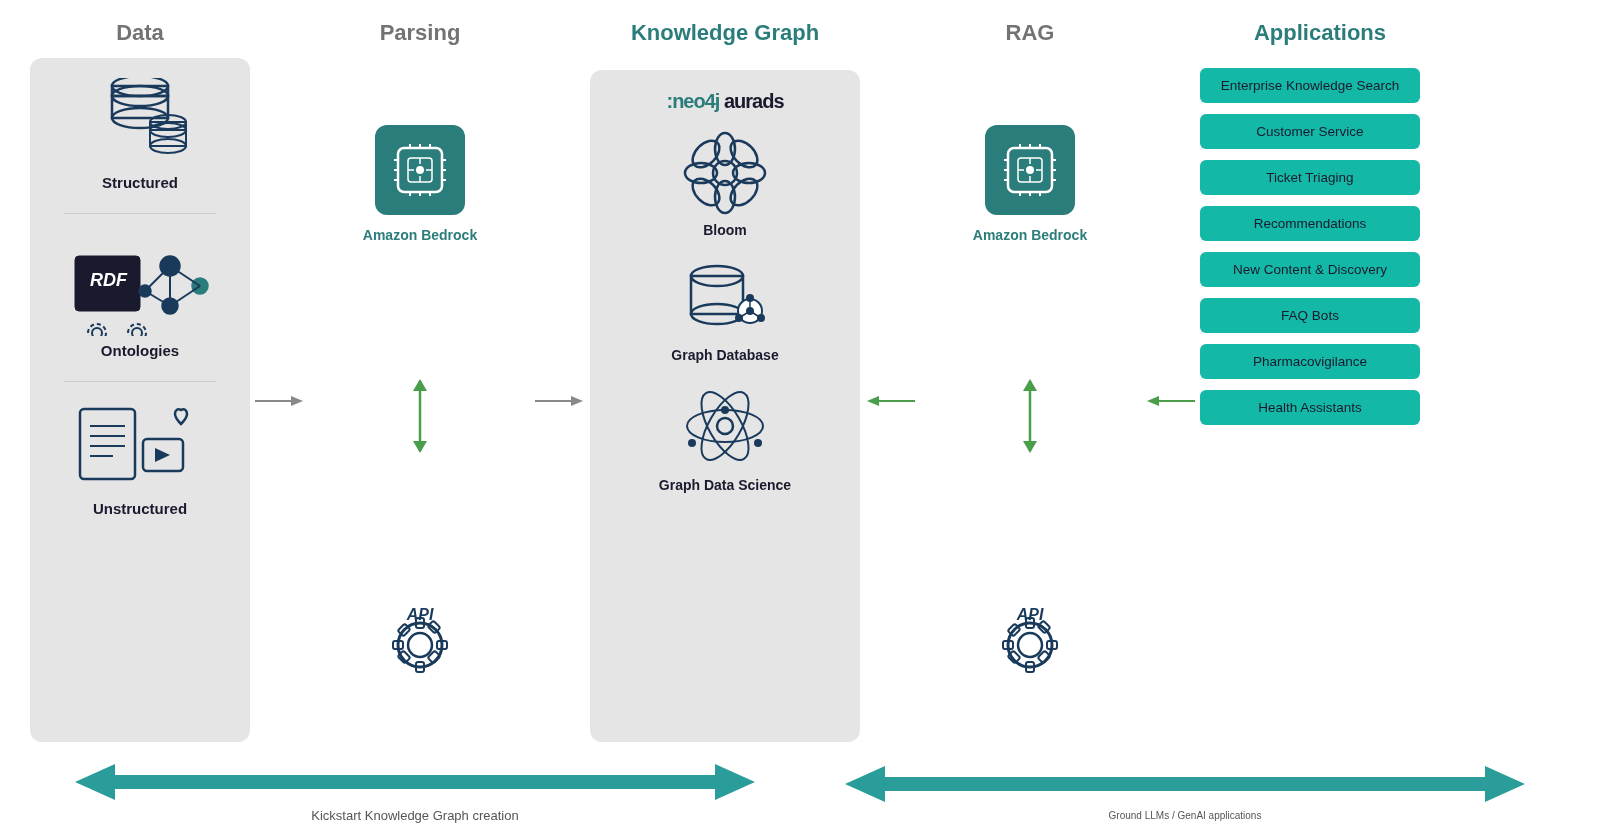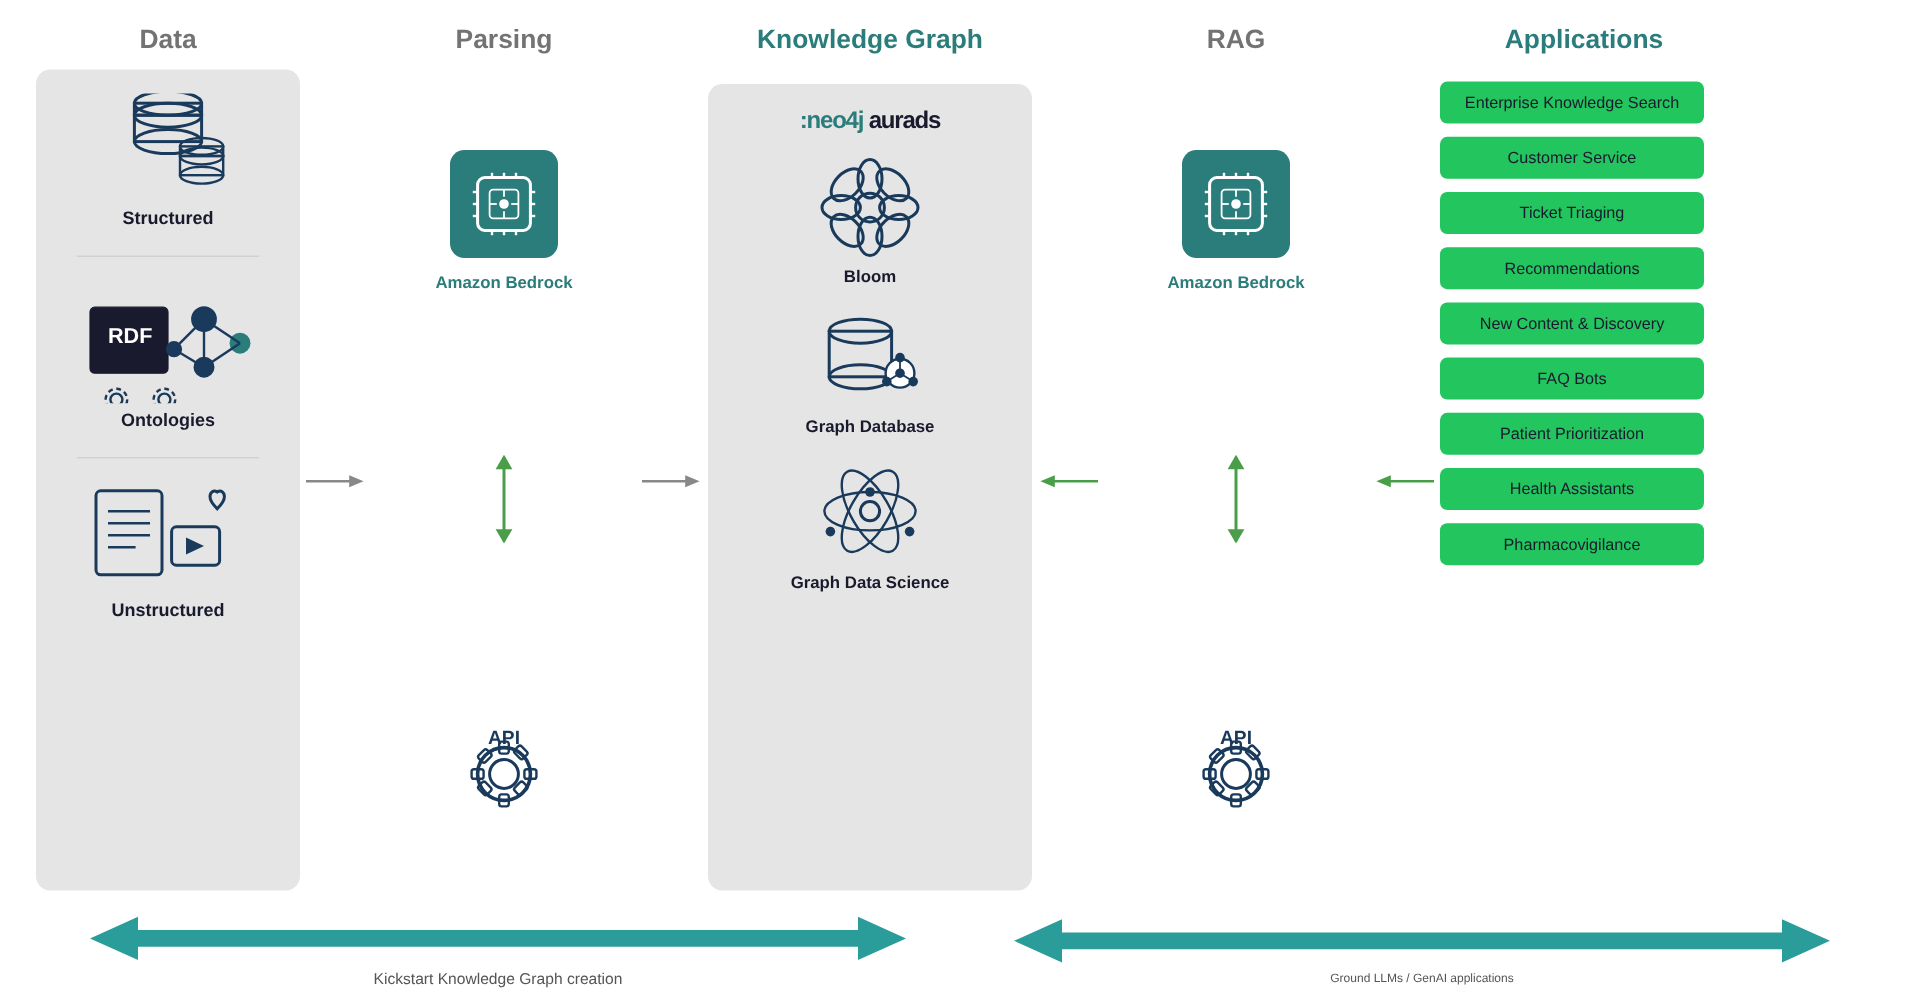--- a/index.html
+++ b/index.html
@@ -77,20 +77,21 @@
       font-weight: bold;
       color: #1a1a2e;
       text-align: center;
     }
 
     
     .icon-area {
       display: flex;
       align-items: center;
       justify-content: center;
+      font-style: italic;
     }
 
     
     .bedrock-box {
       background: #2a7d7b;
       border-radius: 12px;
       padding: 15px;
       display: flex;
       align-items: center;
       justify-content: center;
@@ -123,21 +124,21 @@
       gap: 6px;
     }
     .kg-label {
       font-size: 14px;
       font-weight: bold;
       color: #1a1a2e;
     }
 
     
     .app-item {
-      background: #22c55e;
+      background: #14b8a6;
       border-radius: 6px;
       padding: 10px 14px;
       font-size: 13.5px;
       color: #1a1a2e;
       text-align: center;
       width: 220px;
       margin-bottom: 6px;
     }
 
     
@@ -503,23 +504,22 @@
 
   <div class="col col-apps">
     <div class="col-header teal">Applications</div>
     <div class="apps-col-inner">
       <div class="app-item">Enterprise Knowledge Search</div>
       <div class="app-item">Customer Service</div>
       <div class="app-item">Ticket Triaging</div>
       <div class="app-item">Recommendations</div>
       <div class="app-item">New Content &amp; Discovery</div>
       <div class="app-item">FAQ Bots</div>
-      <div class="app-item">Patient Prioritization</div>
+      <div class="app-item">Pharmacovigilance</div>
       <div class="app-item">Health Assistants</div>
-      <div class="app-item">Pharmacovigilance</div>
     </div>
   </div>
 
 </div>
 
 <div class="bottom-area">
 
   <div style="display:flex;flex-direction:column;align-items:center;gap:4px;flex:1;">
     <svg width="680" height="44" viewBox="0 0 680 44">
 

